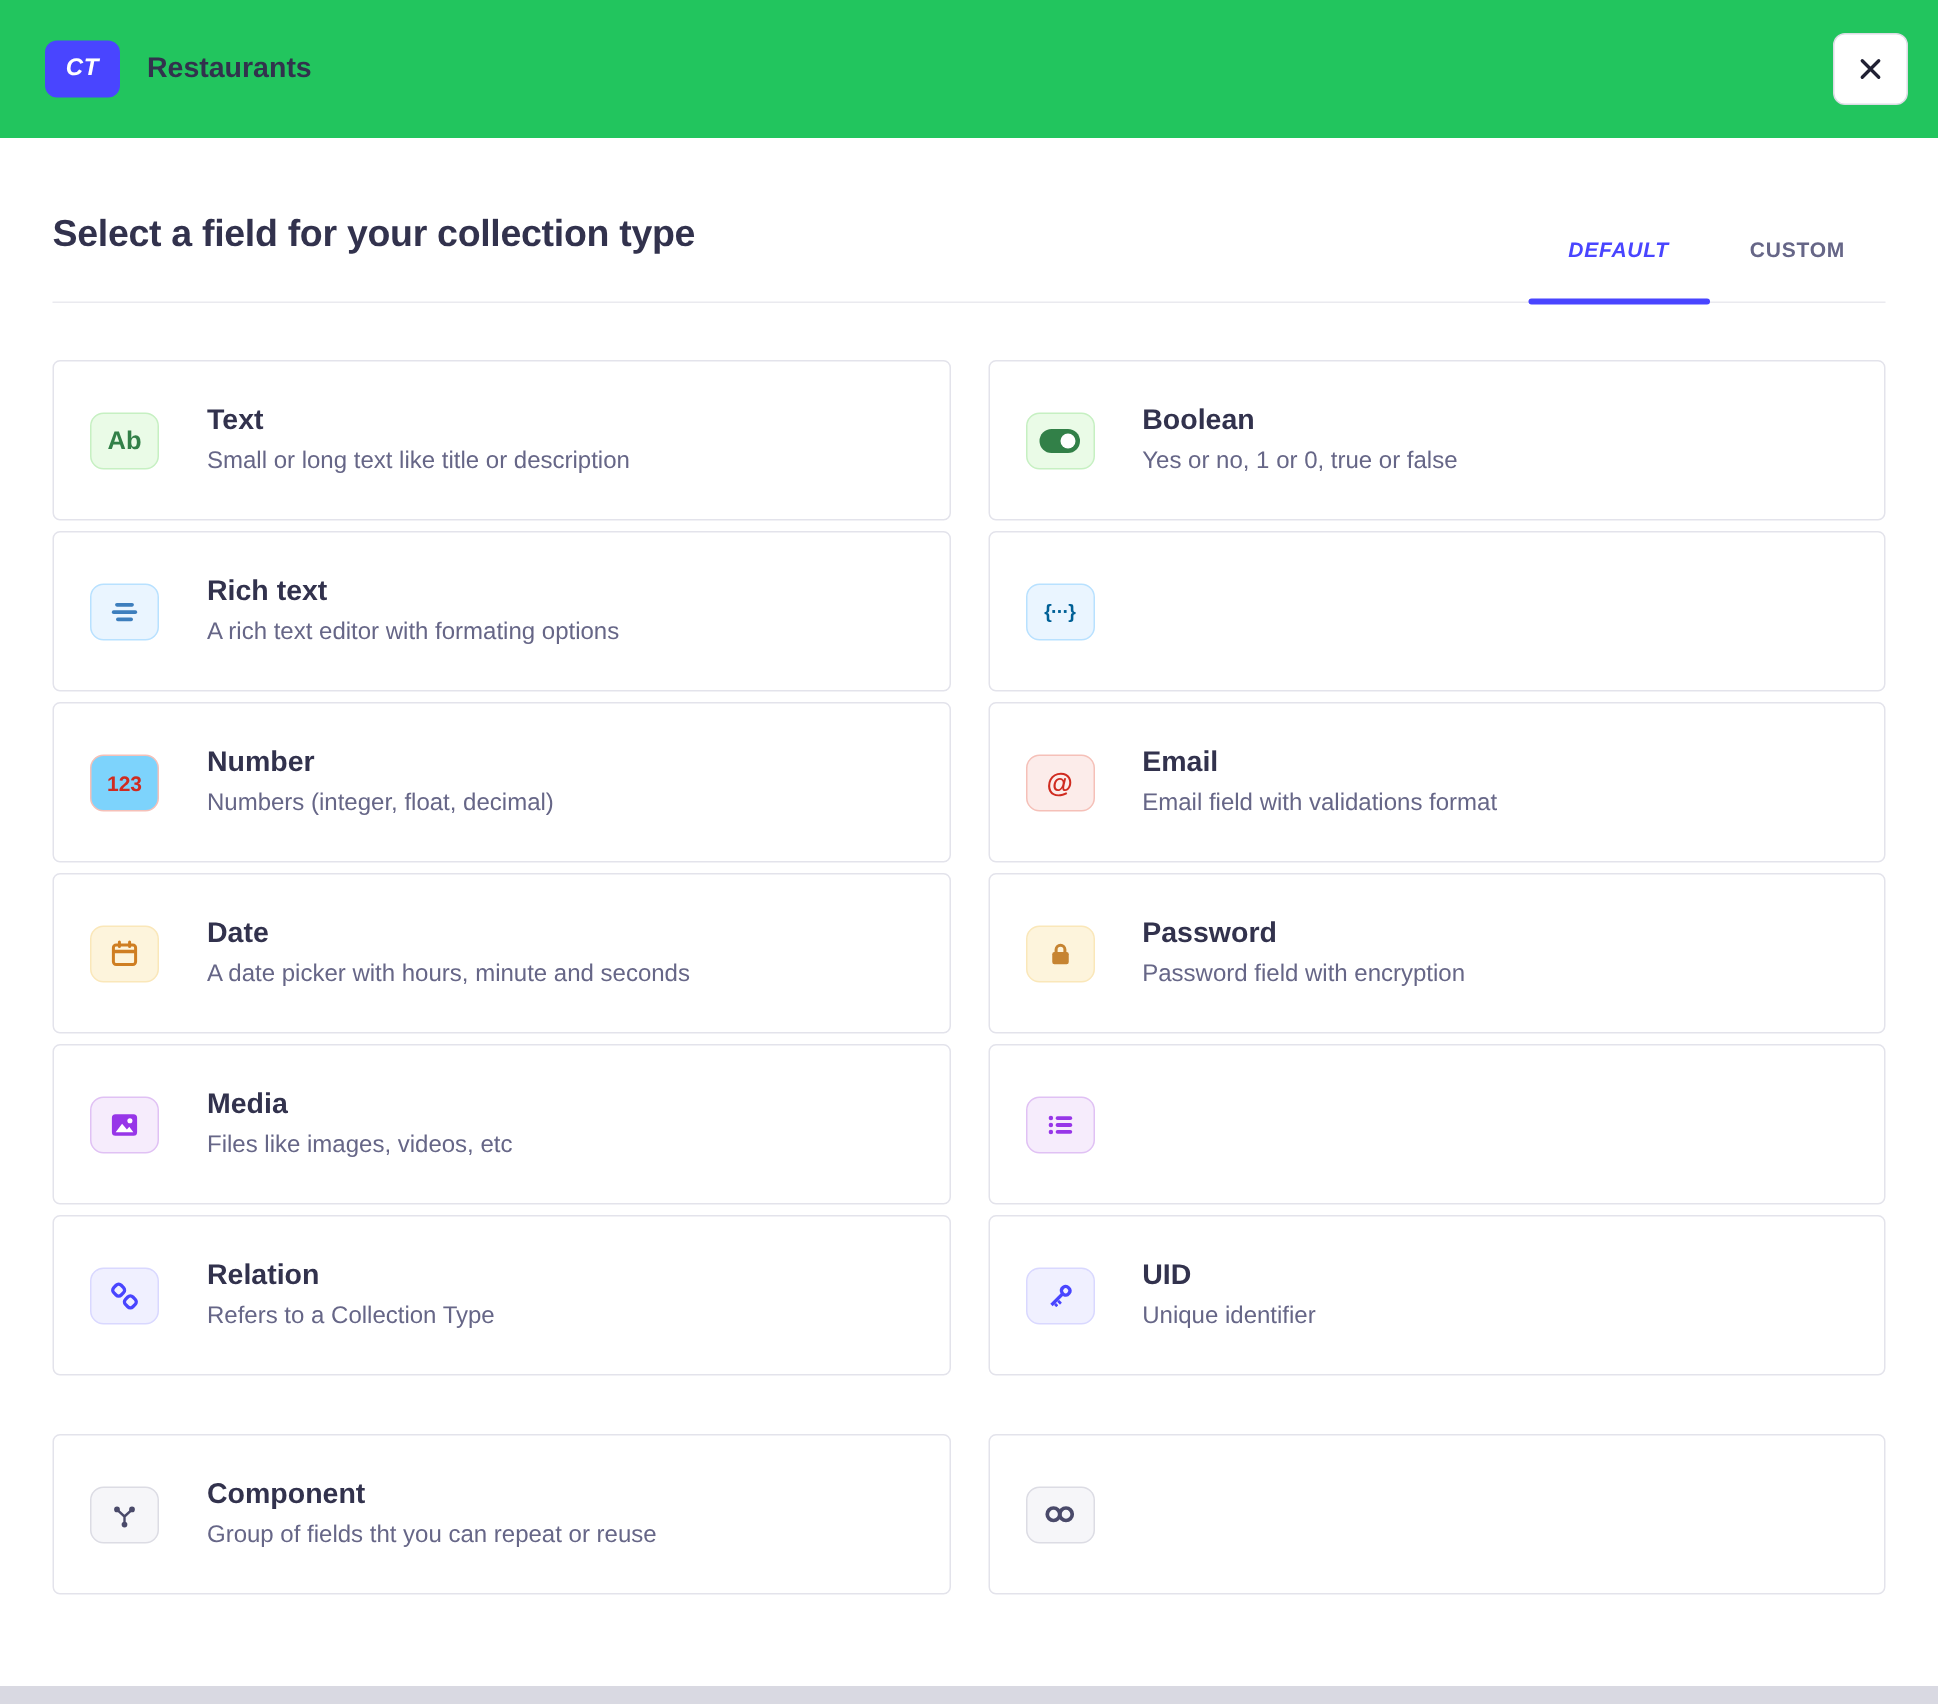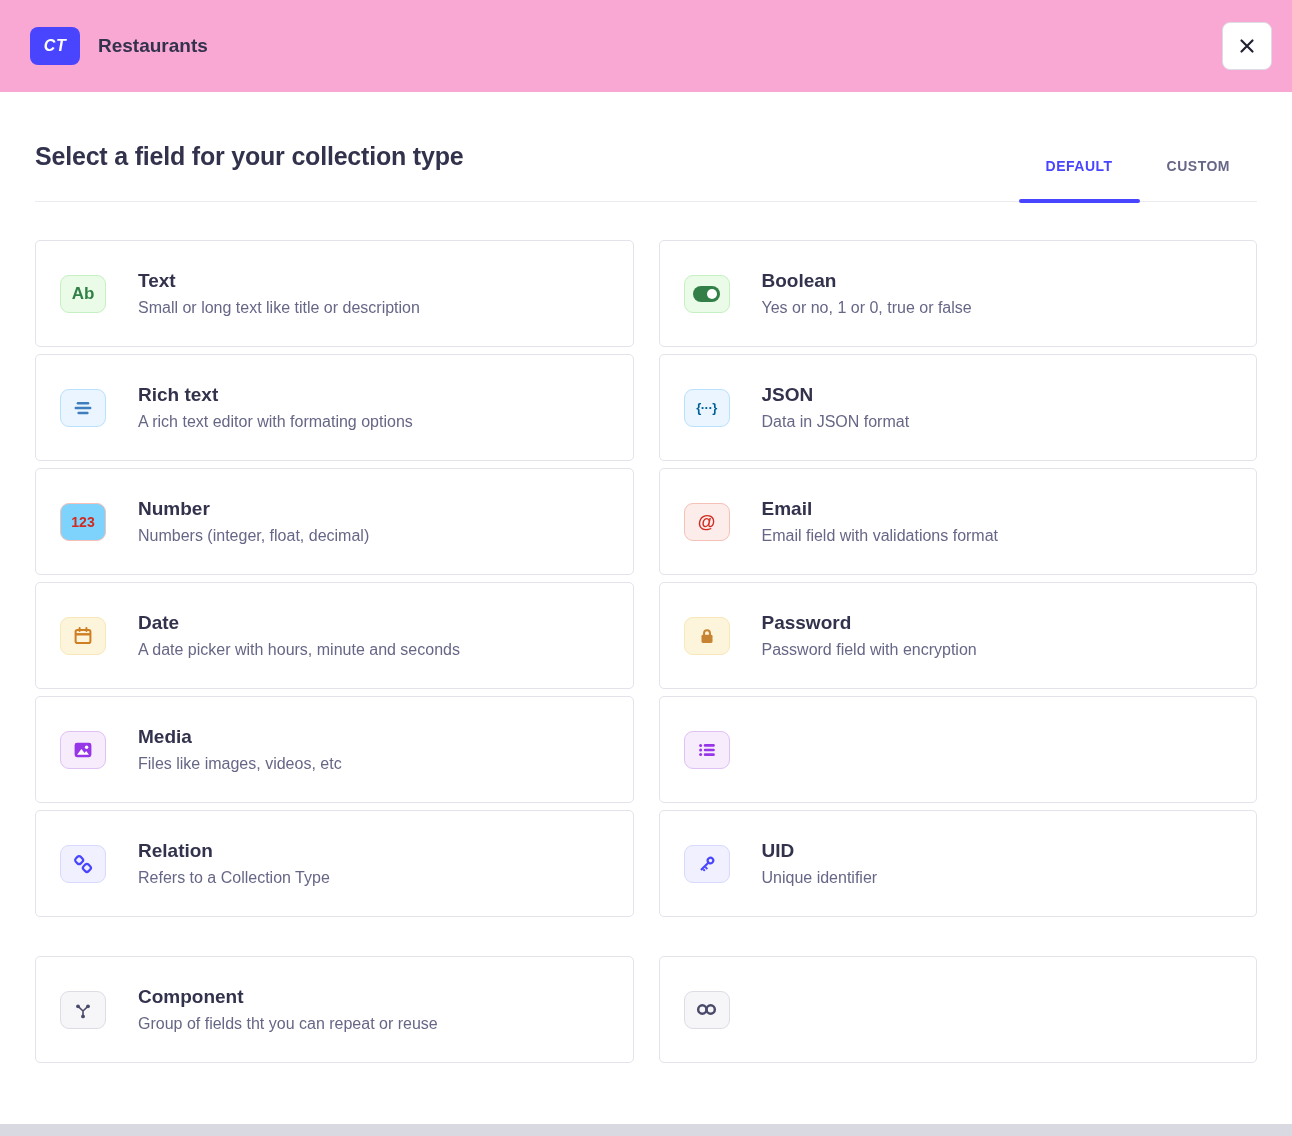--- a/index.html
+++ b/index.html
@@ -4,21 +4,21 @@
 <style>
   * { box-sizing: border-box; margin: 0; padding: 0; }
   html,body { width:1292px; height:1136px; }
   body {
     font-family: "Liberation Sans","DejaVu Sans",sans-serif;
     background:#ffffff; position:relative; overflow:hidden;
     color:#32324d;
   }
   
   .modal-header {
-    height:92px; background:#f9a8d4; display:flex; align-items:center;
+    height:92px; background:#22c55e; display:flex; align-items:center;
     padding:0 20px 0 30px;
   }
   .ct-badge {
     width:50px; height:38px; border-radius:8px; background:var(--brand,#4945ff);
     color:#fff; font-style:italic; font-weight:700; font-size:16px;
     display:flex; align-items:center; justify-content:center; margin-right:18px;
     letter-spacing:.5px;
   }
   .header-title { font-size:19px; font-weight:700; color:#32324d; }
   .close-btn {
@@ -32,21 +32,21 @@
     display:flex; justify-content:space-between; align-items:flex-end;
     border-bottom:1px solid #eaeaef; margin-top:50px;
   }
   .page-title { font-size:25px; font-weight:700; color:#32324d; letter-spacing:-0.2px; margin-bottom:30px; }
   .tabs { display:flex; }
   .tab {
     font-size:14px; font-weight:700; letter-spacing:.5px; color:#666687;
     padding:6px 27px 27px; position:relative; cursor:pointer; background:none; border:none;
     font-family:inherit;
   }
-  .tab.active { color:var(--brand,#4945ff); }
+  .tab.active { color:var(--brand,#4945ff);font-style:italic; }
   .tab.active::after {
     content:""; position:absolute; left:0; right:0; bottom:-2px; height:4px;
     border-radius:2px; background:var(--brand,#4945ff);
   }
   
   .grid { display:grid; grid-template-columns:1fr 1fr; column-gap:25px; row-gap:7px; margin-top:38px; }
   .grid.extra { margin-top:39px; }
   .card {
     height:107px; border:1px solid #e3e3eb; border-radius:5px; background:#fff;
     display:flex; align-items:center; padding:0 24px; cursor:pointer; text-align:left;
@@ -120,24 +120,20 @@
         </span>
     <span class="meta">
       <span class="card-title">Rich text</span>
       <span class="card-desc">A rich text editor with formating options</span>
     </span>
   </button>
       <button class="card">
     <span class="iconbox" style="background: rgb(234, 245, 255); border-color: rgb(184, 225, 255); color: rgb(0, 96, 150);">
           <span class="glyph" style="font-size:13px;letter-spacing:-.5px">{···}</span>
         </span>
-    <span class="meta">
-      <span class="card-title">JSON</span>
-      <span class="card-desc">Data in JSON format</span>
-    </span>
   </button>
       <button class="card">
     <span class="iconbox" style="background: #7dd3fc; border-color: rgb(245, 192, 184); color: rgb(208, 43, 32);">
           <span class="glyph" style="font-size:14px">123</span>
         </span>
     <span class="meta">
       <span class="card-title">Number</span>
       <span class="card-desc">Numbers (integer, float, decimal)</span>
     </span>
   </button>

